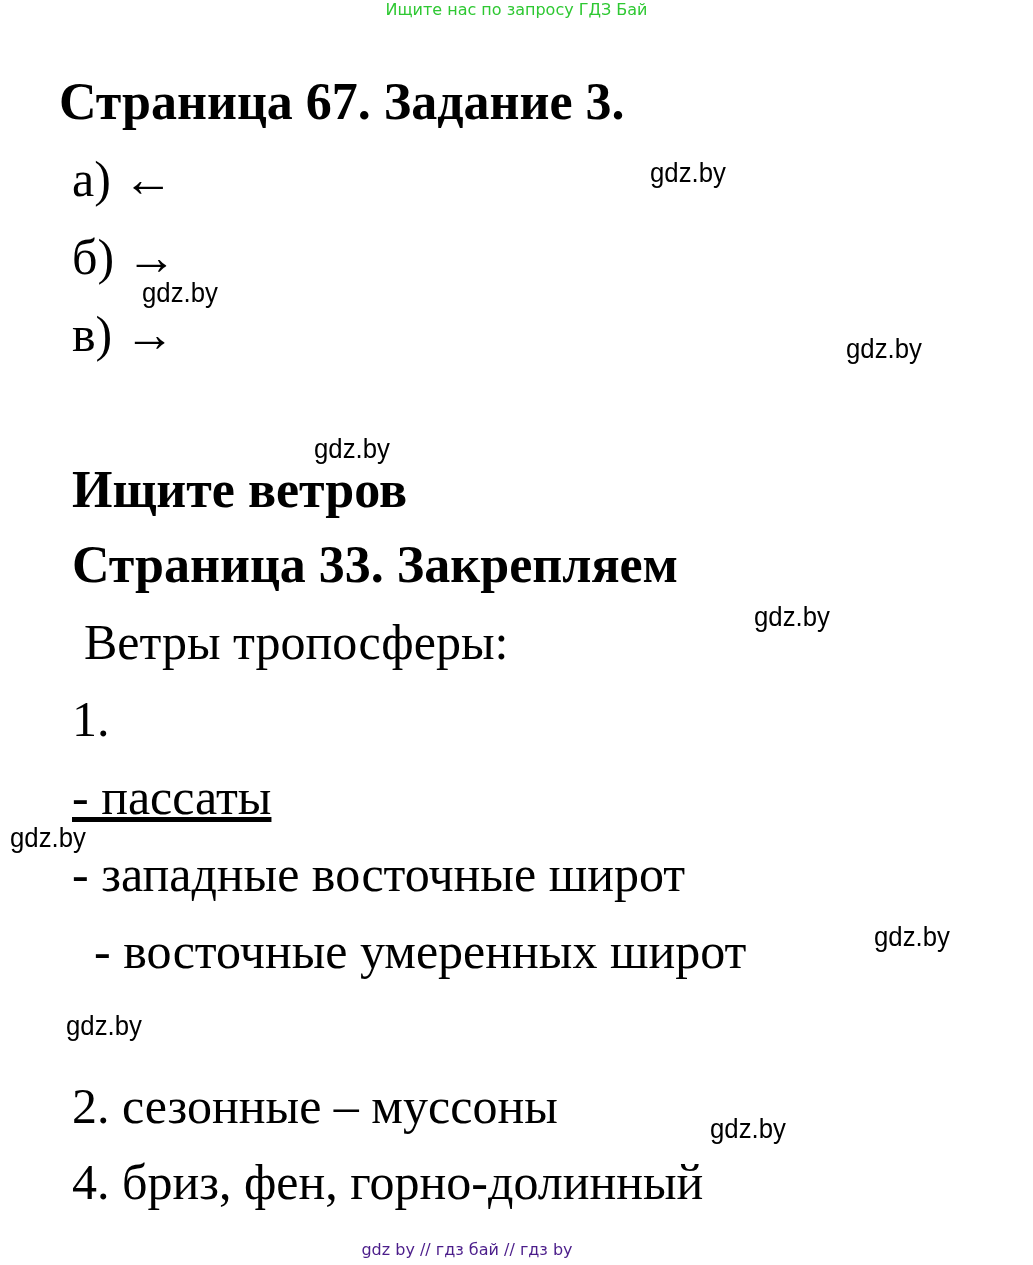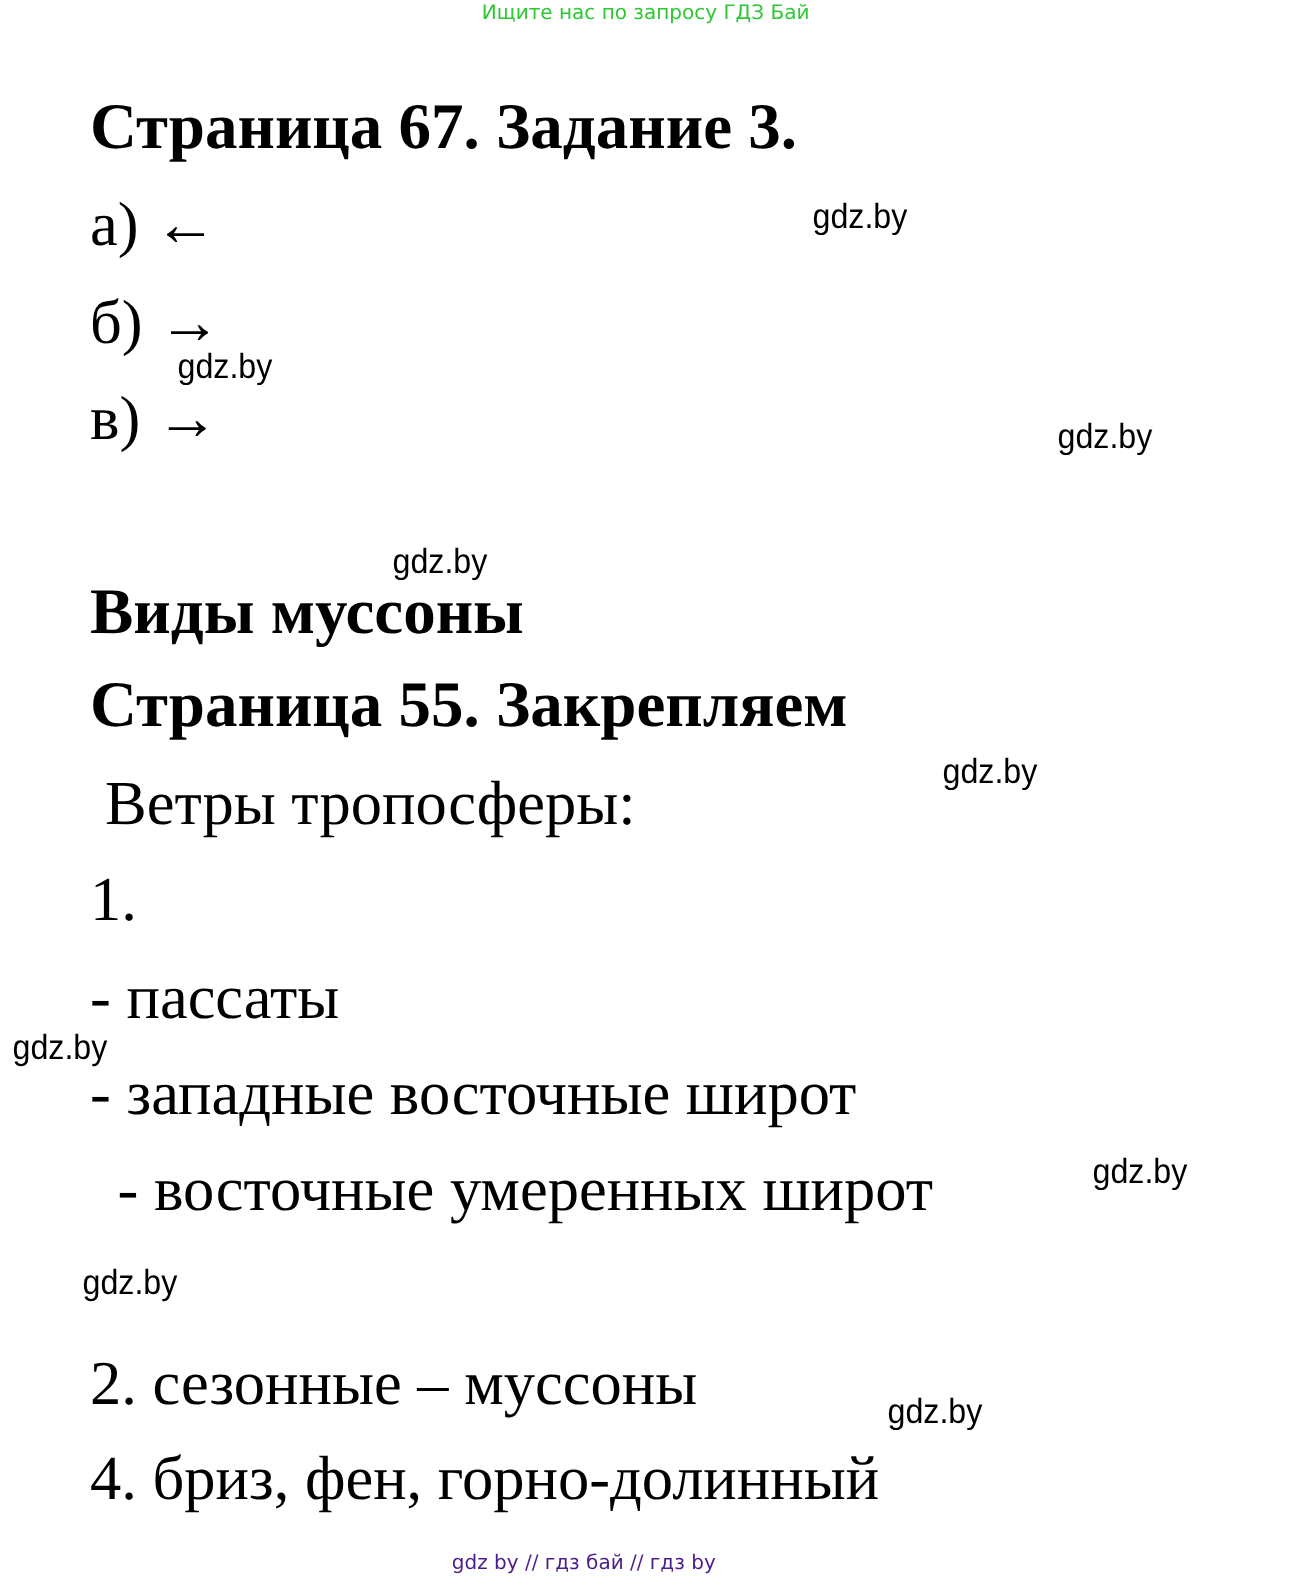--- a/index.html
+++ b/index.html
@@ -10,41 +10,41 @@
   .serif { font-family: "Liberation Serif", "DejaVu Serif", serif; color: #000; }
   .h-bold { font-weight: bold; font-size: 52px; }
   .body-txt { font-size: 50px; }
   .wm { font-family: "Liberation Sans", "DejaVu Sans", sans-serif; font-size: 28px; color: #000; transform: scaleX(0.92); transform-origin: left; }
 </style>
 </head>
 <body>
 
 <div class="abs top-banner">Ищите нас по запросу ГДЗ Бай</div>
 
-<div class="abs serif h-bold" style="left:72px; top:72px;">Страница 67. Задание 3.</div>
+<div class="abs serif h-bold" style="left:59px; top:72px;">Страница 67. Задание 3.</div>
 
 <div class="abs serif body-txt" style="left:72px; top:150px;">
   <span>а)</span>
   <span>←</span>
 </div>
 <div class="abs serif body-txt" style="left:72px; top:228px;">
   <span>б)</span>
   <span>→</span>
 </div>
 <div class="abs serif body-txt" style="left:72px; top:305px;">
   <span>в)</span>
   <span>→</span>
 </div>
 
-<div class="abs serif h-bold" style="left:72px; top:460px;">Виды муссоны</div>
-<div class="abs serif h-bold" style="left:72px; top:535px;">Страница 55. Закрепляем</div>
+<div class="abs serif h-bold" style="left:72px; top:460px;">Ищите ветров</div>
+<div class="abs serif h-bold" style="left:72px; top:535px;">Страница 33. Закрепляем</div>
 <div class="abs serif body-txt" style="left:72px; top:613px;margin-left:12px;">Ветры тропосферы:</div>
 
 <div class="abs serif body-txt" style="left:72px; top:690px;">1.</div>
-<div class="abs serif body-txt" style="left:72px; top:768px;">- пассаты</div>
+<div class="abs serif body-txt" style="left:72px; top:768px;text-decoration:underline;">- пассаты</div>
 <div class="abs serif body-txt" style="left:72px; top:845px;">- западные восточные широт</div>
 <div class="abs serif body-txt" style="left:72px; top:922px;margin-left:22px;">- восточные умеренных широт</div>
 <div class="abs serif body-txt" style="left:72px; top:1077px;">2. сезонные – муссоны</div>
 <div class="abs serif body-txt" style="left:72px; top:1153px;">4. бриз, фен, горно-долинный</div>
 
 <div class="abs wm" style="left:650px; top:157px;">gdz.by</div>
 <div class="abs wm" style="left:142px; top:277px;">gdz.by</div>
 <div class="abs wm" style="left:846px; top:333px;">gdz.by</div>
 <div class="abs wm" style="left:314px; top:433px;">gdz.by</div>
 <div class="abs wm" style="left:754px; top:601px;">gdz.by</div>

